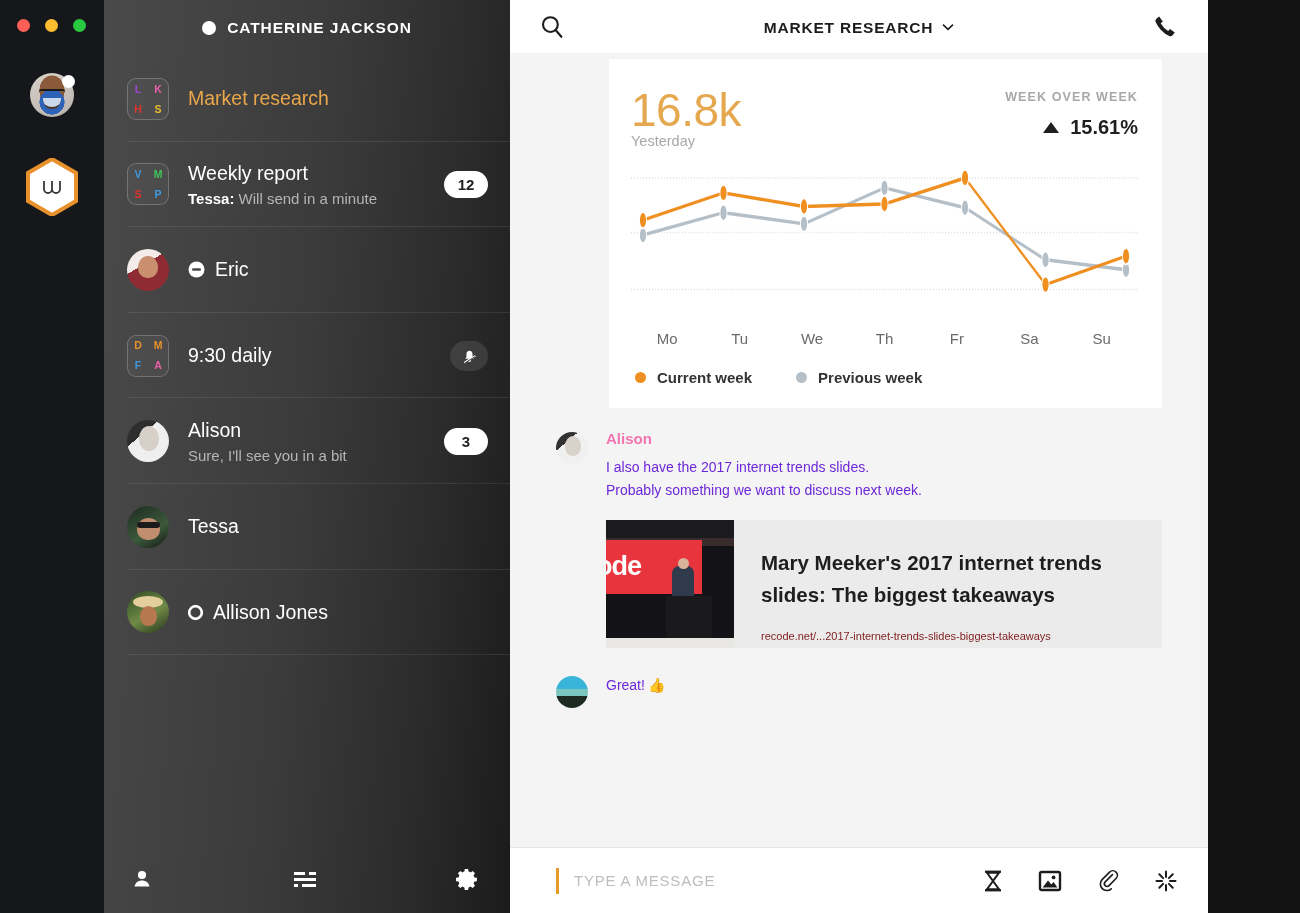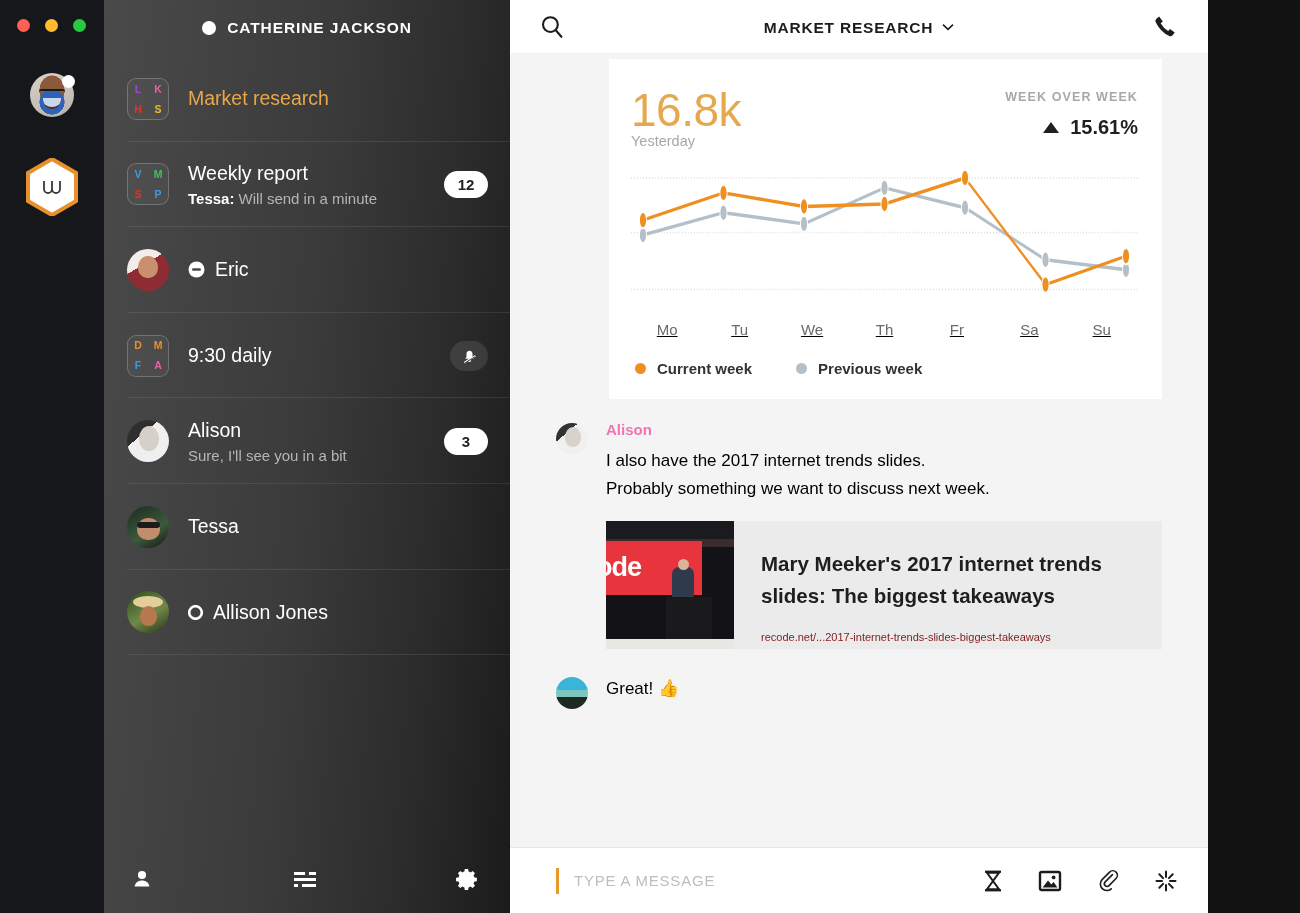--- a/index.html
+++ b/index.html
@@ -150,36 +150,36 @@
   .kpi-value { font-size:46px; color:#e5a84f; letter-spacing:-.5px; line-height:1; font-weight:300; }
   .kpi-label { font-size:19px; font-weight:bold; color:#1f1f1f; margin-top:17px; }
   .kpi-sub { font-size:14.5px; color:#a8a8a8; }
   .card-delta { text-align:right; padding-top:3px; }
   .delta-cap { font-size:12.5px; letter-spacing:1.1px; color:#a8a8a8; font-weight:bold; }
   .delta-val { font-size:20px; font-weight:bold; color:#1f1f1f; margin-top:12px; display:flex; align-items:center; justify-content:flex-end; gap:11px; }
   .tri { width:0;height:0;border-left:8px solid transparent;border-right:8px solid transparent;border-bottom:11px solid #1f1f1f; }
 
   .chartbox { margin-top:16px; position:relative; height:148px; }
   .chartbox svg { display:block; }
-  .xaxis { display:flex; margin-top:8px;text-decoration:underline; }
+  .xaxis { display:flex; margin-top:17px; }
   .xaxis span { flex:1 1 0; text-align:center; font-size:15px; color:#6a6a6a; }
   .legend { display:flex; gap:44px; margin-top:22px; padding-left:4px; }
   .legend-item { display:flex; align-items:center; gap:11px; font-size:15px; color:#333; font-weight:bold; }
   .ldot { width:11px; height:11px; border-radius:50%; }
 
   .msg { padding:22px 46px 0 46px; display:flex; gap:18px; }
   .msg-av { width:32px; height:32px; border-radius:50%; flex:0 0 32px; overflow:hidden; position:relative; margin-top:2px; }
   .msg-av.alison { background:linear-gradient(140deg,#323232 0 32%, #f0f0f0 32% 100%); }
   .msg-av.alison::after{ content:""; position:absolute; left:9px; top:4px; width:16px; height:20px; border-radius:50% 50% 46% 46%; background:#d8d2cb; }
   .msg-av.jessica { background:linear-gradient(180deg,#38b5d8 0 40%, #7bc7c0 40% 62%, #1d2a22 62% 100%); }
   .msg-body { flex:1 1 auto; min-width:0; }
   .msg-author { font-size:15px; font-weight:bold; margin-bottom:9px; }
   .msg-author.alison { color:#f274b0; }
   .msg-author.jessica { color:#4aa3df; }
-  .msg-line { font-size:17px; color:#000000; line-height:1.62; }
+  .msg-line { font-size:14px; color:#6d28d9; line-height:1.62; }
 
   .linkcard { display:flex; background:#ebebeb; margin-top:19px; max-width:645px; }
   .lc-thumb {
     width:128px; flex:0 0 128px; height:128px; position:relative; overflow:hidden;
     background:linear-gradient(180deg,#1b1b1f 0 14%, #3a2b2d 14% 20%, #131317 20% 100%);
   }
   .lc-thumb .red { position:absolute; left:-28px; top:20px; width:124px; height:54px; background:#e8343c; }
   .lc-thumb .code { position:absolute; left:-10px; top:31px; font-size:27px; font-weight:bold; color:#fff; letter-spacing:-1px; }
   .lc-thumb .podium { position:absolute; left:60px; top:76px; width:46px; height:52px; background:#1a1a1d; }
   .lc-thumb .person { position:absolute; left:66px; top:46px; width:22px; height:36px; background:#2f3a4d; border-radius:7px 7px 0 0; }

